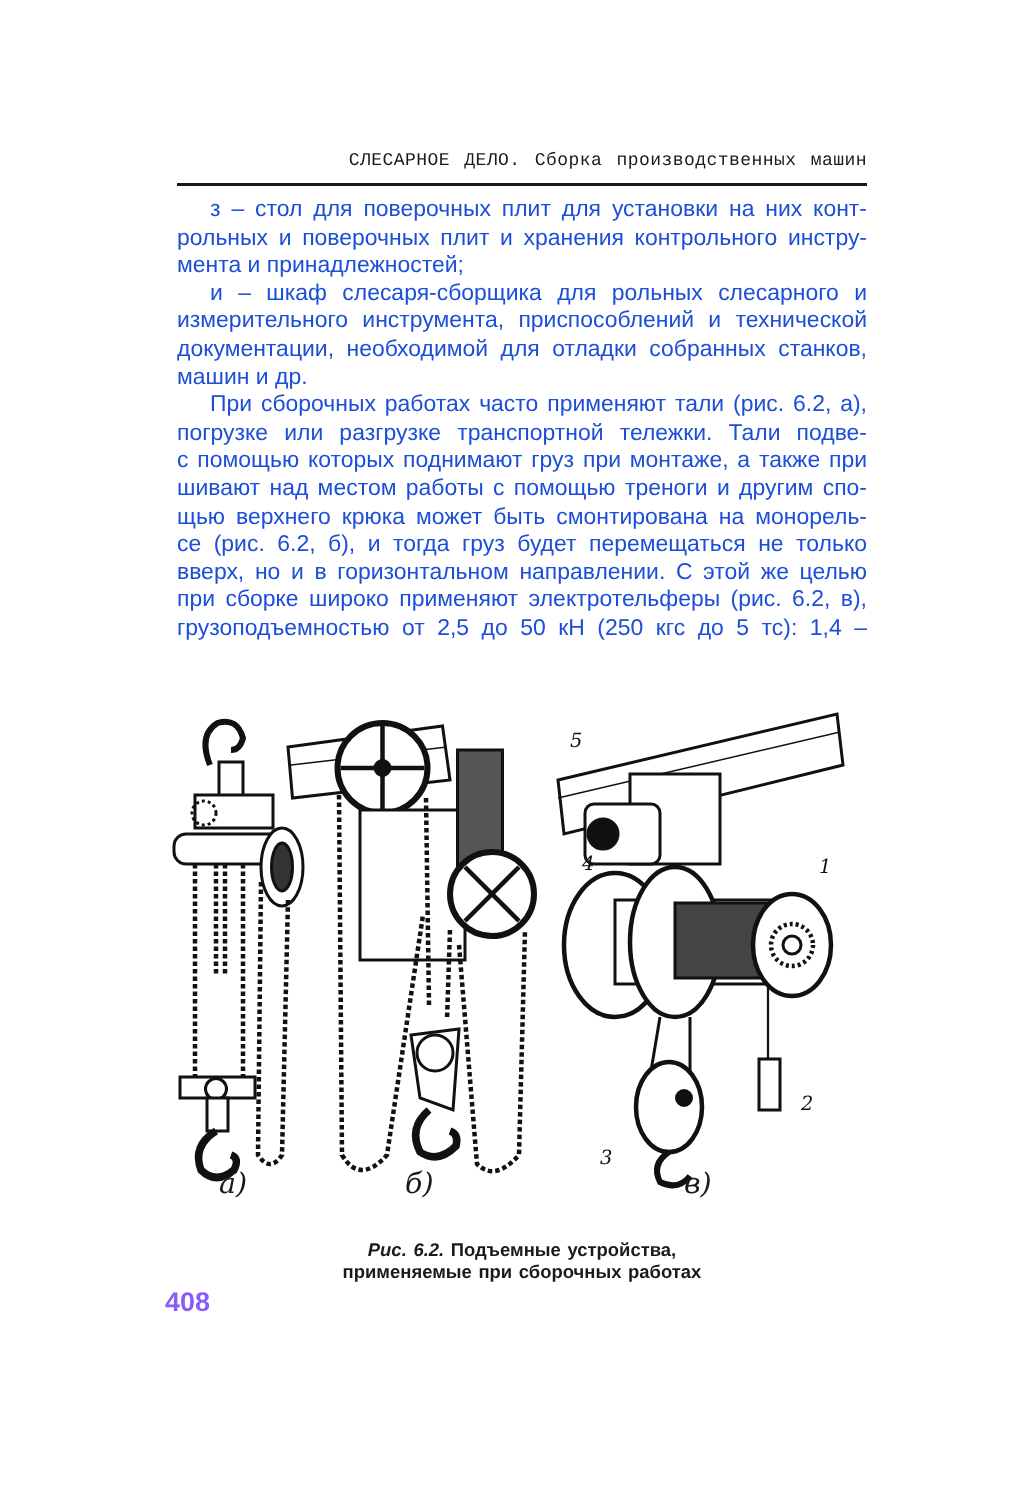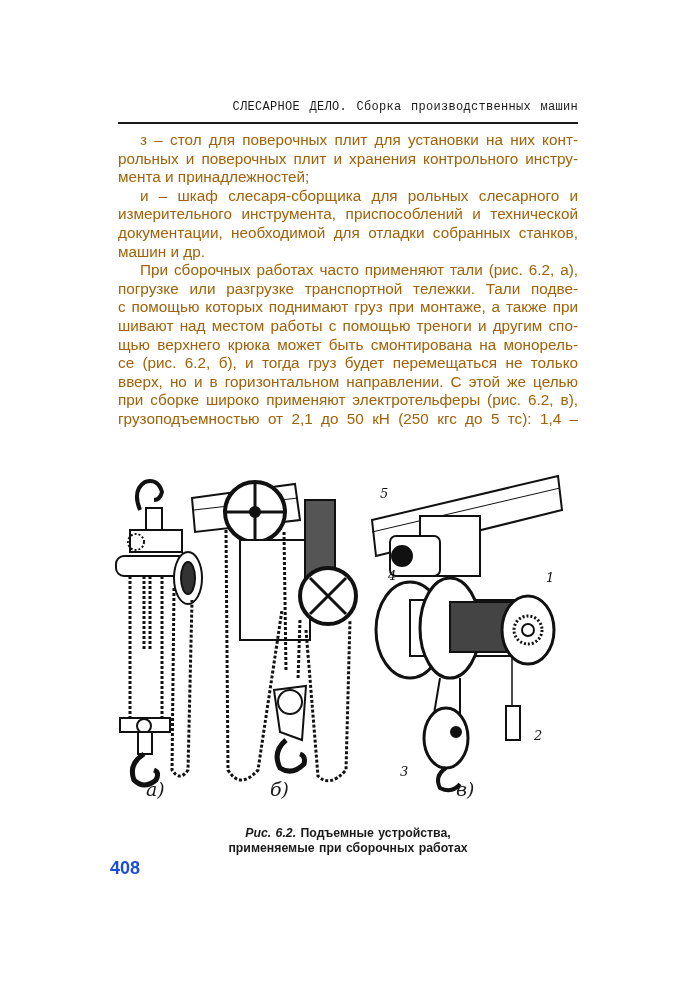--- a/index.html
+++ b/index.html
@@ -7,39 +7,39 @@
     .page { position: absolute; left: 0; top: 0; width: 673px; height: 1000px; background: #fff; }
     .running-head {
       position: absolute; left: 118px; top: 100px; width: 460px;
       text-align: right; font-family: Liberation Mono, monospace;
       font-size: 12px; color: #1a1a1a; letter-spacing: 0.3px; word-spacing: 2px;
     }
     .head-rule { position: absolute; left: 118px; top: 122px; width: 460px; height: 1.5px; background: #1a1a1a; }
     .body-text {
       position: absolute; left: 118px; top: 131px; width: 460px;
       font-family: "Liberation Sans", sans-serif; font-size: 15.3px; line-height: 18.6px;
-      color: #a16207; text-align: justify;
+      color: #1d4ed8; text-align: justify;
     }
     .line { display: block; text-align: justify; text-align-last: justify; white-space: nowrap; }
     .line.last { text-align-last: left; }
     .line.indent { padding-left: 22px; }
     .figure { position: absolute; left: 110px; top: 470px; width: 460px; height: 335px; }
     .fig-label {
       position: absolute; font-family: "DejaVu Serif", serif; font-style: italic;
       font-size: 19px; color: #1a1a1a;
     }
     .caption {
       position: absolute; left: 118px; top: 826px; width: 460px; text-align: center;
       font-family: "Liberation Sans", sans-serif; font-weight: bold; font-size: 12.3px;
       line-height: 15px; color: #1a1a1a; word-spacing: 1px;
     }
     .caption .cap-num { font-style: italic; text-align: right; }
     .page-number {
       position: absolute; left: 110px; top: 858px; font-family: "Liberation Sans", sans-serif;
-      font-weight: bold; font-size: 18px; color: #1d4ed8;
+      font-weight: bold; font-size: 18px; color: #8b5cf6;
     }
     svg text { font-family: "DejaVu Serif", serif; font-style: italic; }
   </style>
 </head>
 <body>
 
 <div class="page">
   <div class="running-head">СЛЕСАРНОЕ ДЕЛО. Сборка производственных машин</div>
   <div class="head-rule"></div>
 
@@ -57,21 +57,21 @@
     </div>
     <div>
       <span class="line indent">При сборочных работах часто применяют тали (рис. 6.2, а),</span>
       <span class="line">погрузке или разгрузке транспортной тележки. Тали подве-</span>
       <span class="line">с помощью которых поднимают груз при монтаже, а также при</span>
       <span class="line">шивают над местом работы с помощью треноги и другим спо-</span>
       <span class="line">щью верхнего крюка может быть смонтирована на монорель-</span>
       <span class="line">се (рис. 6.2, б), и тогда груз будет перемещаться не только</span>
       <span class="line">вверх, но и в горизонтальном направлении. С этой же целью</span>
       <span class="line">при сборке широко применяют электротельферы (рис. 6.2, в),</span>
-      <span class="line">грузоподъемностью от 2,1 до 50 кН (250 кгс до 5 тс): 1,4 –</span>
+      <span class="line">грузоподъемностью от 2,5 до 50 кН (250 кгс до 5 тс): 1,4 –</span>
     </div>
   </div>
 
   <div class="figure">
     <svg width="460" height="335" viewBox="0 0 460 335">
 
       <g stroke="#111" fill="none" stroke-width="2">
         <path d="M30 40 Q22 20 35 12 Q48 8 52 22 Q50 30 44 30" stroke-width="4"></path>
         <rect x="36" y="38" width="16" height="26" fill="#fff"></rect>
         <rect x="20" y="60" width="52" height="22" fill="#fff"></rect>

